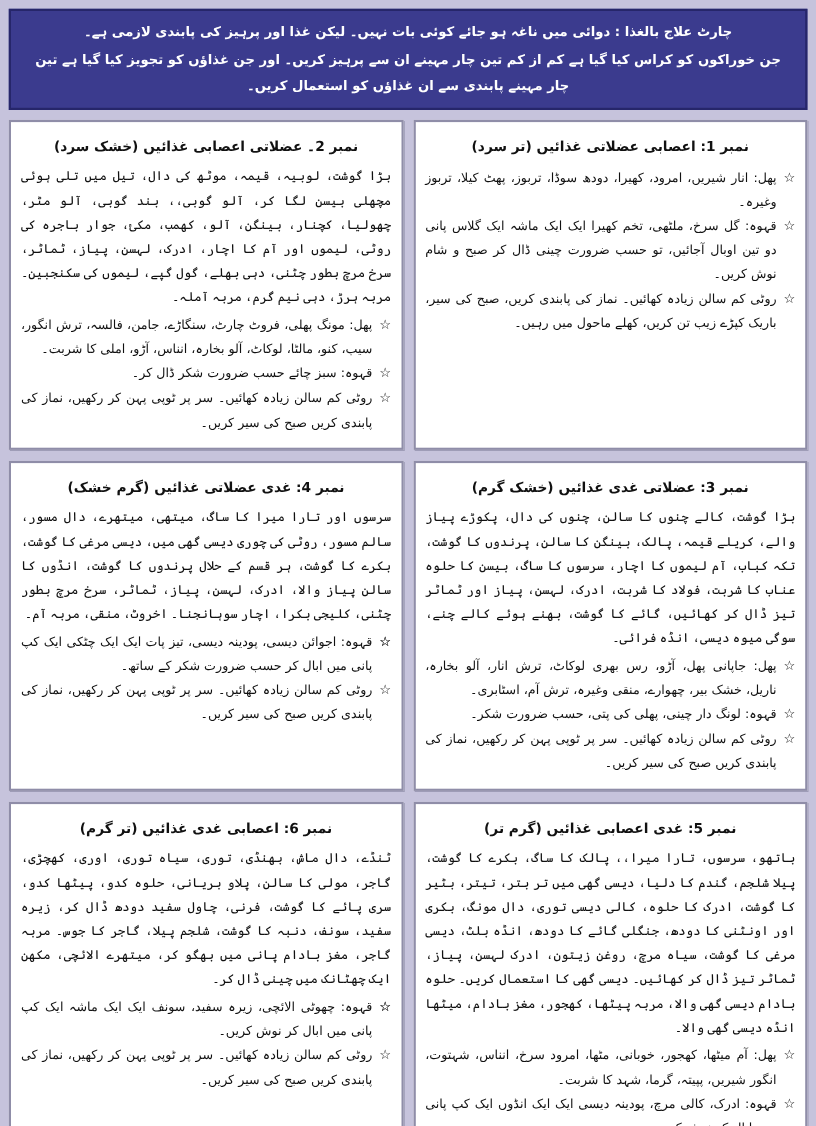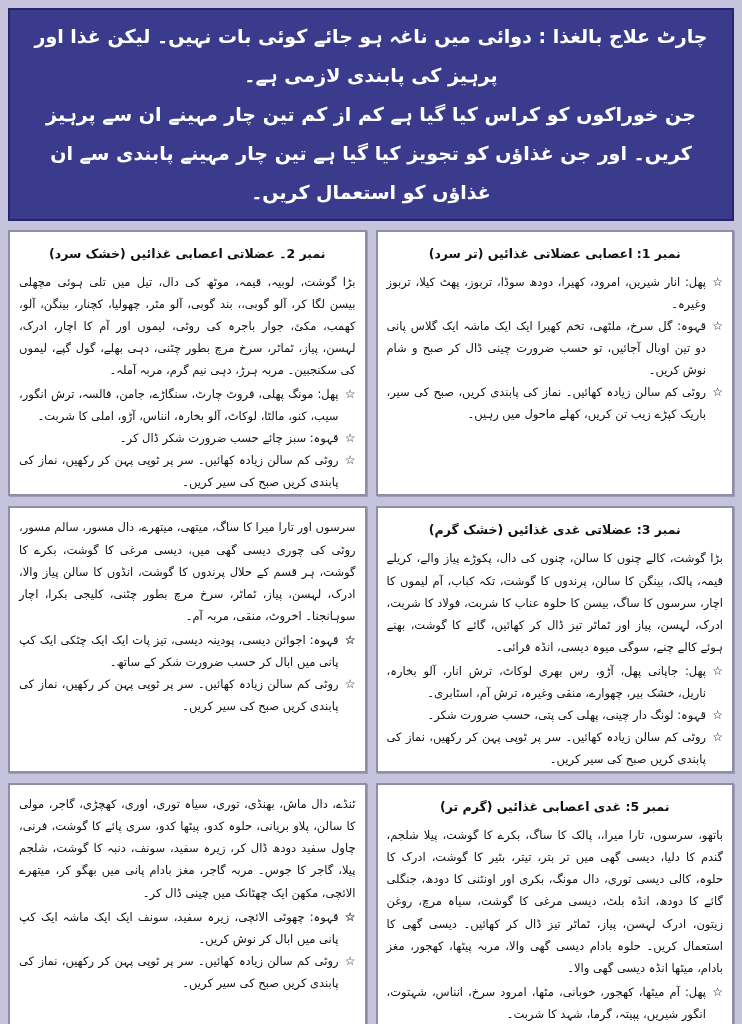--- a/index.html
+++ b/index.html
@@ -12,49 +12,50 @@
     box-sizing:border-box;
     padding:8px;
     overflow:hidden;
   }
   .header{
     background:#3b3b8e;
     border:2px solid #26266a;
     color:#fff;
     text-align:center;
     font-weight:bold;
-    font-size:19px;
+    font-size:12px;
     line-height:2.05;
     padding:7px 10px;
     margin-bottom:9px;
   }
   .grid{
     display:grid;
     grid-template-columns:1fr 1fr;
     grid-auto-rows:minmax(250px,auto);
     gap:10px 9px;
   }
   .box{
     background:#ffffff;
     border:2px solid #8f8da8;
     box-shadow:1px 1px 0 rgba(40,40,70,.25);
-    padding:8px 9px 1px 9px;
+    padding:8px 9px 12px 9px;
     font-size:11.5px;
     line-height:1.92;
     overflow:hidden;
   }
   .box-title{
     text-align:center;
     font-weight:bold;
     font-size:12.5px;
     margin:2px 0 5px 0;
   }
   .box-body{
     margin:0 0 2px 0;
     text-align:justify;
+    font-family:Liberation Serif, serif;
   }
   .line{
     position:relative;
     padding-right:17px;
     text-align:justify;
   }
   .star{
     position:absolute;
     right:0;top:0;
     font-size:12px;
@@ -87,34 +88,36 @@
 
   <div class="box">
     <div class="box-title">نمبر 3: عضلاتی غدی غذائیں (خشک گرم)</div>
     <p class="box-body">بڑا گوشت، کالے چنوں کا سالن، چنوں کی دال، پکوڑے پیاز والے، کریلے قیمہ، پالک، بینگن کا سالن، پرندوں کا گوشت، تکہ کباب، آم لیموں کا اچار، سرسوں کا ساگ، بیسن کا حلوہ عناب کا شربت، فولاد کا شربت، ادرک، لہسن، پیاز اور ٹماٹر تیز ڈال کر کھائیں، گائے کا گوشت، بھنے ہوئے کالے چنے، سوگی میوہ دیسی، انڈہ فرائی۔</p>
     <div class="line"><span class="star">☆</span><span>پھل: جاپانی پھل، آڑو، رس بھری لوکاٹ، ترش انار، آلو بخارہ، ناریل، خشک بیر، چھوارے، منقی وغیرہ، ترش آم، اسٹابری۔</span></div>
     <div class="line"><span class="star">☆</span><span>قہوہ: لونگ دار چینی، پھلی کی پتی، حسب ضرورت شکر۔</span></div>
     <div class="line"><span class="star">☆</span><span>روٹی کم سالن زیادہ کھائیں۔ سر پر ٹوپی پہن کر رکھیں، نماز کی پابندی کریں صبح کی سیر کریں۔</span></div>
   </div>
 
   <div class="box">
+    <div class="box-title">نمبر 4: غدی عضلاتی غذائیں (گرم خشک)</div>
     <p class="box-body">سرسوں اور تارا میرا کا ساگ، میتھی، میتھرے، دال مسور، سالم مسور، روٹی کی چوری دیسی گھی میں، دیسی مرغی کا گوشت، بکرے کا گوشت، ہر قسم کے حلال پرندوں کا گوشت، انڈوں کا سالن پیاز والا، ادرک، لہسن، پیاز، ٹماٹر، سرخ مرچ بطور چٹنی، کلیجی بکرا، اچار سوہانجنا۔ اخروٹ، منقی، مربہ آم۔</p>
     <div class="line"><span class="star">☆</span></div>
     <div class="line"><span class="star">☆</span><span>قہوہ: اجوائن دیسی، پودینہ دیسی، تیز پات ایک ایک چٹکی ایک کپ پانی میں ابال کر حسب ضرورت شکر کے ساتھ۔</span></div>
     <div class="line"><span class="star">☆</span><span>روٹی کم سالن زیادہ کھائیں۔ سر پر ٹوپی پہن کر رکھیں، نماز کی پابندی کریں صبح کی سیر کریں۔</span></div>
   </div>
 
   <div class="box">
     <div class="box-title">نمبر 5: غدی اعصابی غذائیں (گرم تر)</div>
     <p class="box-body">باتھو، سرسوں، تارا میرا،، پالک کا ساگ، بکرے کا گوشت، پیلا شلجم، گندم کا دلیا، دیسی گھی میں تر بتر، تیتر، بٹیر کا گوشت، ادرک کا حلوہ، کالی دیسی توری، دال مونگ، بکری اور اونٹنی کا دودھ، جنگلی گائے کا دودھ، انڈہ بلٹ، دیسی مرغی کا گوشت، سیاہ مرچ، روغن زیتون، ادرک لہسن، پیاز، ٹماٹر تیز ڈال کر کھائیں۔ دیسی گھی کا استعمال کریں۔ حلوہ بادام دیسی گھی والا، مربہ پیٹھا، کھجور، مغز بادام، میٹھا انڈہ دیسی گھی والا۔</p>
     <div class="line"><span class="star">☆</span><span>پھل: آم میٹھا، کھجور، خوبانی، مٹھا، امرود سرخ، انناس، شہتوت، انگور شیریں، پپیتہ، گرما، شہد کا شربت۔</span></div>
     <div class="line"><span class="star">☆</span><span>قہوہ: ادرک، کالی مرچ، پودینہ دیسی ایک ایک انڈوں ایک کپ پانی میں ابال کر نوش کریں۔</span></div>
     <div class="line"><span class="star">☆</span><span>روٹی کم سالن زیادہ کھائیں۔ سر پر ٹوپی پہن کر رکھیں، نماز کی پابندی کریں صبح کی سیر کریں۔</span></div>
   </div>
 
   <div class="box">
+    <div class="box-title">نمبر 6: اعصابی غدی غذائیں (تر گرم)</div>
     <p class="box-body">ٹنڈے، دال ماش، بھنڈی، توری، سیاہ توری، اوری، کھچڑی، گاجر، مولی کا سالن، پلاو بریانی، حلوہ کدو، پیٹھا کدو، سری پائے کا گوشت، فرنی، چاول سفید دودھ ڈال کر، زیرہ سفید، سونف، دنبہ کا گوشت، شلجم پیلا، گاجر کا جوس۔ مربہ گاجر، مغز بادام پانی میں بھگو کر، میتھرے الائچی، مکھن ایک چھٹانک میں چینی ڈال کر۔</p>
     <div class="line"><span class="star">☆</span></div>
     <div class="line"><span class="star">☆</span><span>قہوہ: چھوٹی الائچی، زیرہ سفید، سونف ایک ایک ماشہ ایک کپ پانی میں ابال کر نوش کریں۔</span></div>
     <div class="line"><span class="star">☆</span><span>روٹی کم سالن زیادہ کھائیں۔ سر پر ٹوپی پہن کر رکھیں، نماز کی پابندی کریں صبح کی سیر کریں۔</span></div>
   </div>
 
 </div>
 
 </body></html>

